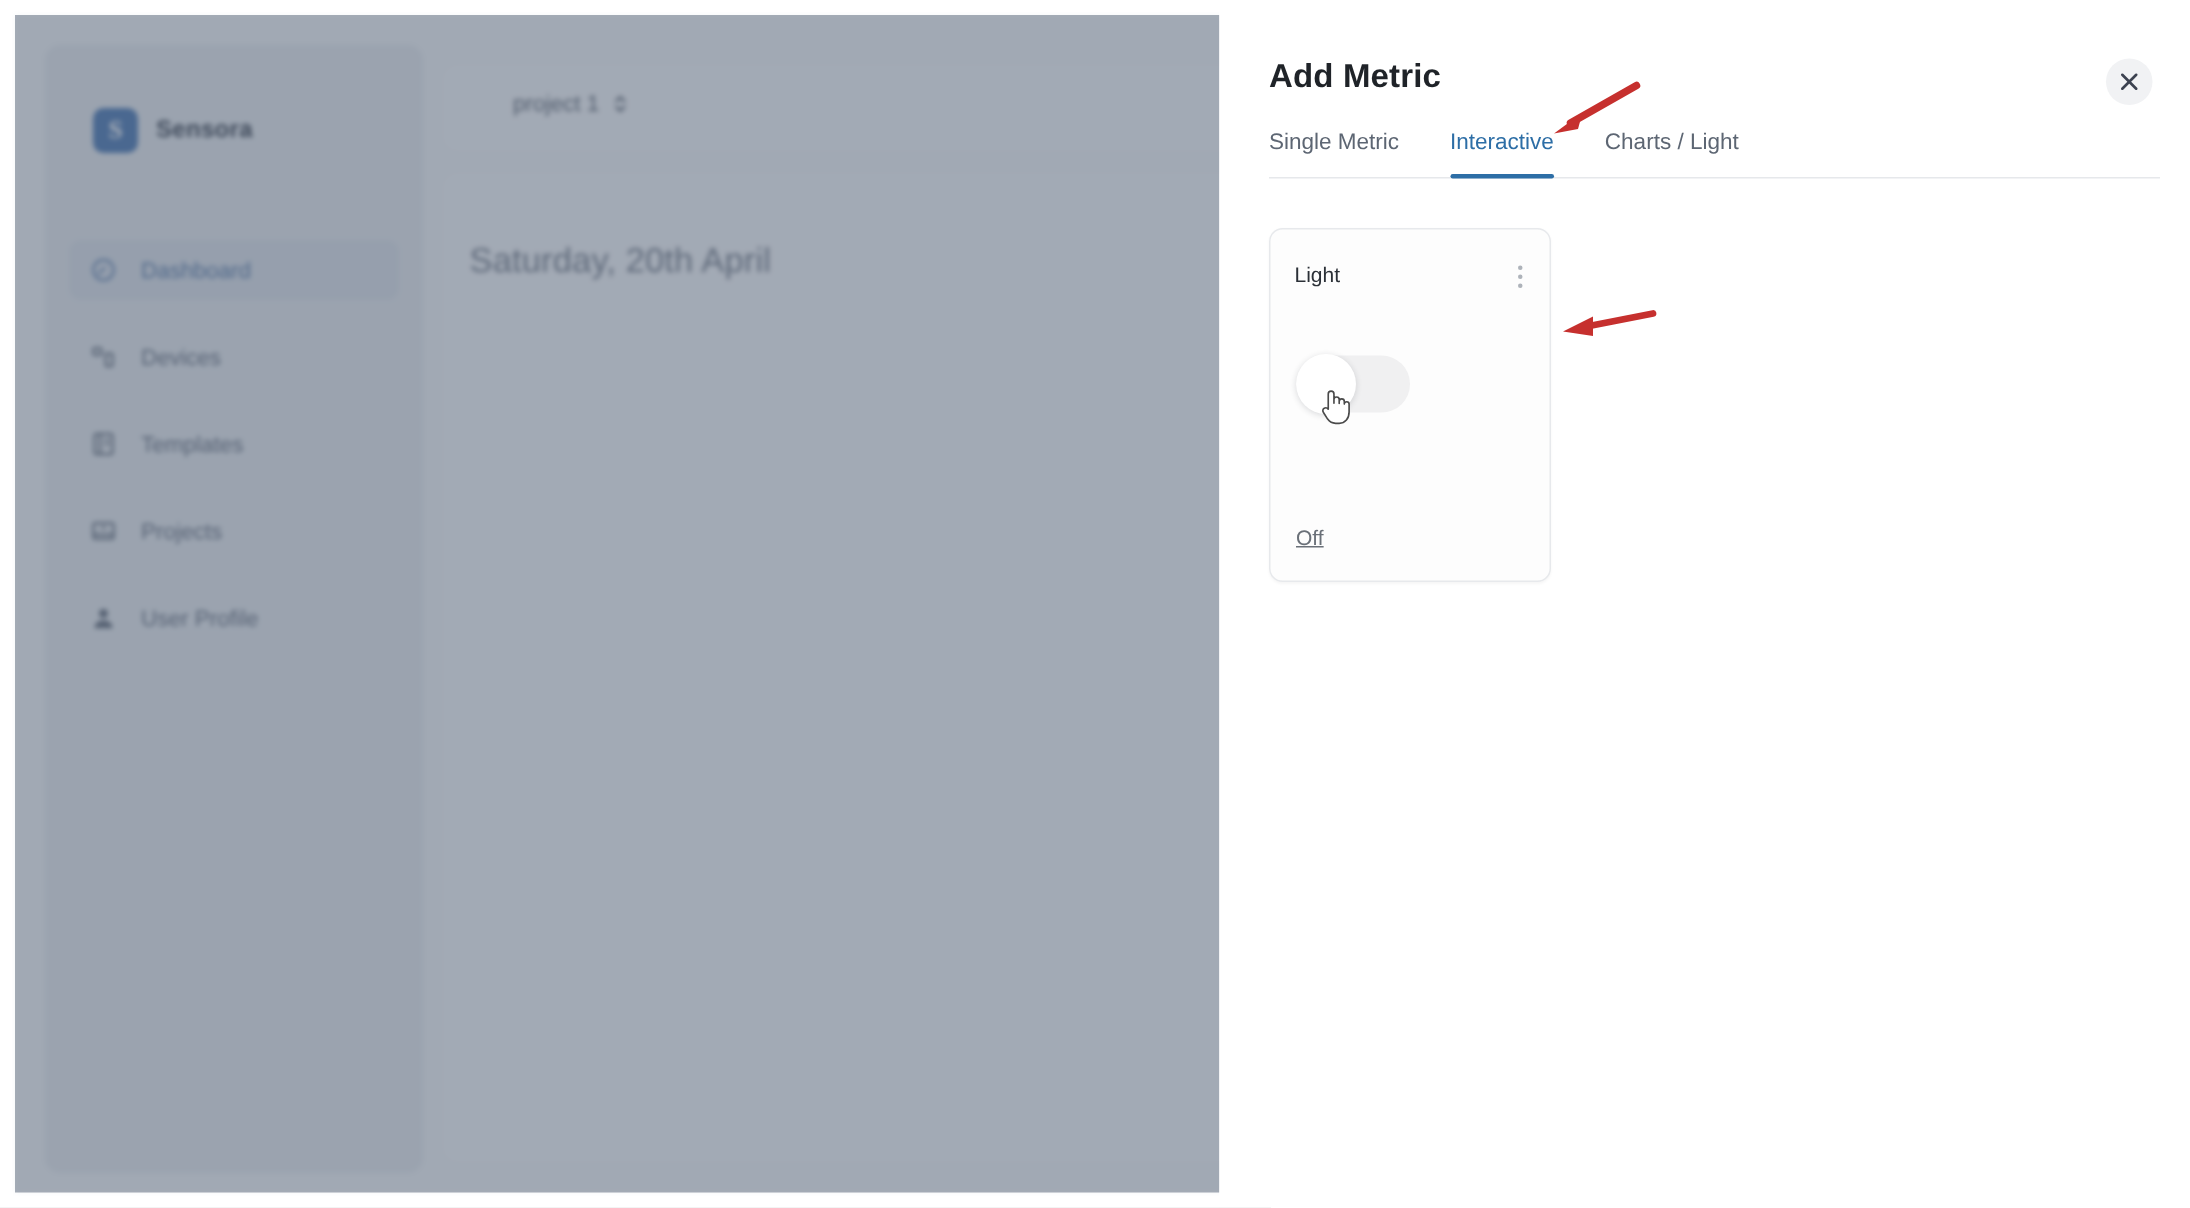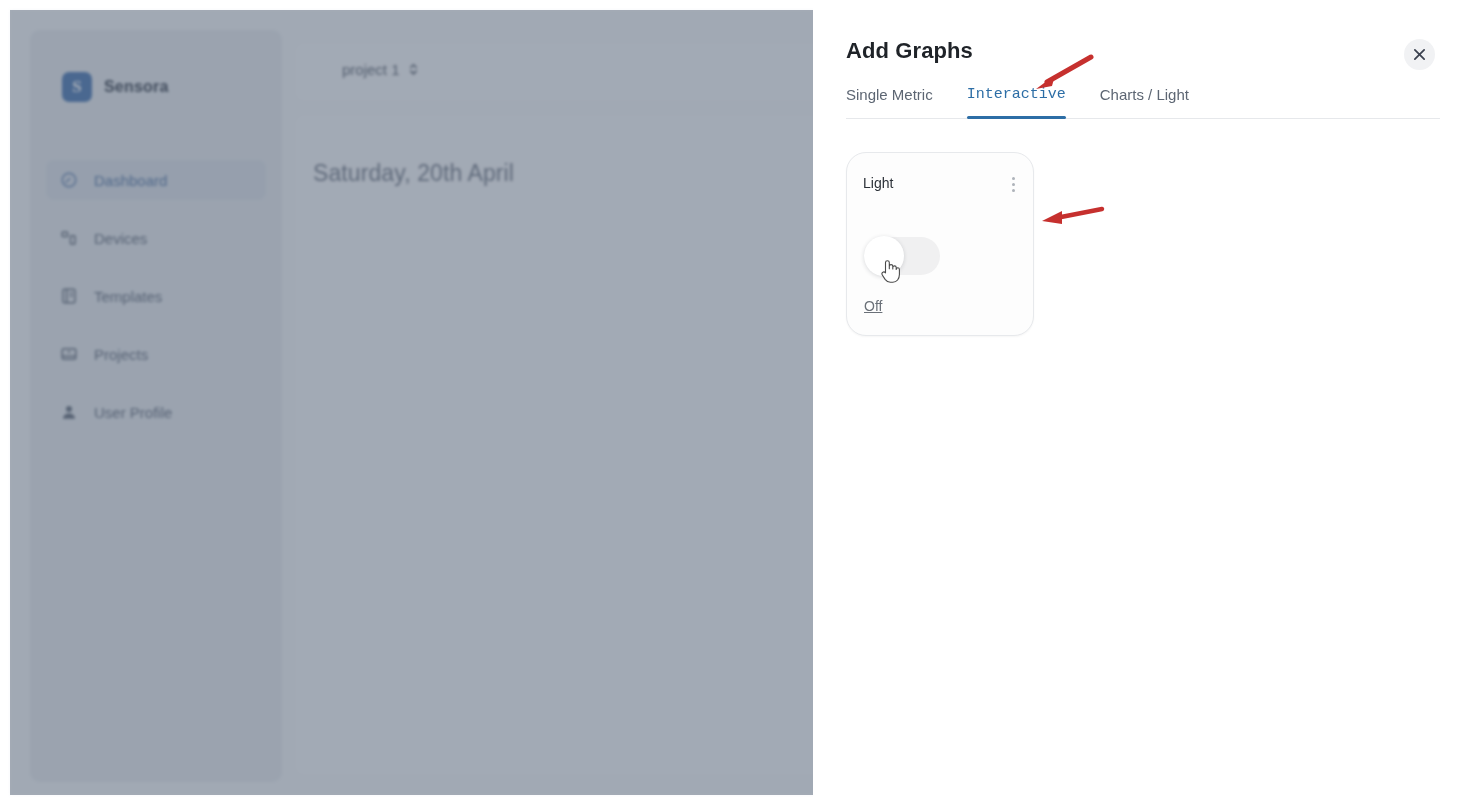--- a/index.html
+++ b/index.html
@@ -102,33 +102,33 @@
     border-bottom: 1px solid #e6e8eb;
     display: flex; align-items: center; gap: 0;
   }
   .tab {
     font-size: 15px; color: #5d6673;
     padding: 0 0 15px 0; margin-right: 34px;
     background: none; border: none; cursor: pointer;
     font-family: "Liberation Sans", sans-serif;
     position: relative;
   }
-  .tab.active { color: #2d6ea6; font-family: Liberation Mono, monospace; }
+  .tab.active { color: #2d6ea6; }
   .tab.active::after {
     content: ""; position: absolute; left: 0; right: 0; bottom: -1px;
     height: 3px; background: #2d6ea6; border-radius: 2px;
   }
 
   
   .widget-card {
     position: absolute; left: 846px; top: 152px;
-    width: 188px; height: 184px;
+    width: 188px; height: 236px;
     background: #fdfdfd;
     border: 1px solid #e7e9ec;
-    border-radius: 20px;
+    border-radius: 9px;
     box-shadow: 0 1px 2px rgba(20,25,35,0.04);
   }
   .wc-head {
     position: absolute; left: 16px; top: 22px; right: 14px;
     display: flex; align-items: flex-start; justify-content: space-between;
   }
   .wc-title { font-size: 14px; color: #2b3037; }
   .kebab { display: flex; flex-direction: column; gap: 3px; cursor: pointer; padding: 2px 4px; }
   .kebab i { width: 3px; height: 3px; border-radius: 50%; background: #aeb3ba; display: block; }
 
@@ -234,21 +234,21 @@
       </div>
 
       <div class="content-card"></div>
       <div class="page-date">Saturday, 20th April</div>
     </div>
 
     <div class="dim-veil"></div>
   </div>
 
   <div class="panel">
-    <div class="panel-title">Add Graphs</div>
+    <div class="panel-title">Add Metric</div>
 
     <button class="close-btn">
       <span>
         <svg viewBox="0 0 14 14" fill="none" stroke="#3c4250" stroke-width="1.9" stroke-linecap="round">
           <path d="M2 2l10 10M12 2L2 12"></path>
         </svg>
       </span>
     </button>
 
     <div class="tabs">

